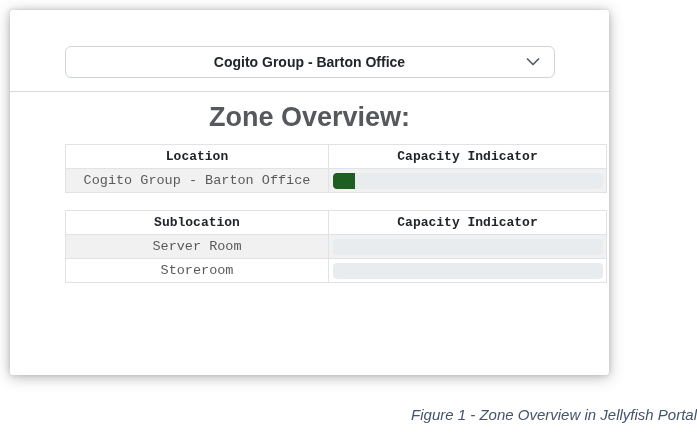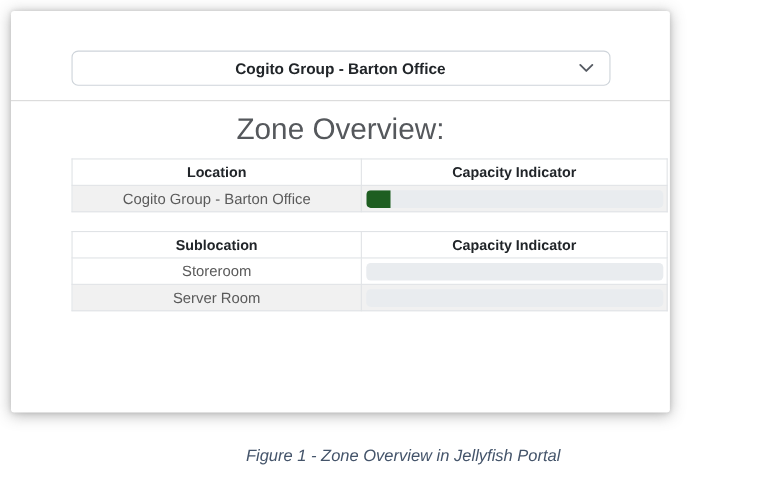--- a/index.html
+++ b/index.html
@@ -45,40 +45,41 @@
     left: 0; right: 0; top: 81px;
     border: 0;
     border-top: 1px solid #d9d9d9;
     margin: 0;
   }
   .page-title {
     position: absolute;
     left: 0; right: 0; top: 92px;
     text-align: center;
     font-size: 27px;
-    font-weight: 400;
+    font-weight: 700;
     color: #55585c;
     margin: 0;
   }
   table.zone-table {
     position: absolute;
     left: 55px;
     width: 541px;
     border-collapse: collapse;
     table-layout: fixed;
     border: 1px solid #e3e3e3;
   }
   table.zone-table.loc   { top: 134px; }
   table.zone-table.subloc{ top: 200px; }
   .zone-table th, .zone-table td {
     border: 1px solid #e0e3e6;
     text-align: center;
     vertical-align: middle;
     padding: 3px 4px;
     height: 24px;
+    font-family: Liberation Mono, monospace;
   }
   .zone-table th {
     font-size: 13px;
     font-weight: 700;
     color: #212529;
     background: #ffffff;
   }
   .zone-table td {
     font-size: 13.5px;
     color: #5a5a5a;
@@ -97,21 +98,21 @@
   }
   .bar-fill {
     height: 100%;
     width: 0%;
     background: #1e5e21;
     border-radius: 3px 0 0 3px;
   }
   .figure-caption {
     position: absolute;
     left: 0; right: 0; top: 406px;
-    text-align: center;
+    text-align: right;
     font-size: 15px;
     font-style: italic;
     color: #44546a;
     margin-left: 36px;
   }
 </style>
 </head>
 <body>
 
 <div class="card">
@@ -150,30 +151,30 @@
 
   <table class="zone-table subloc">
     <thead>
       <tr>
         <th class="col-label">Sublocation</th>
         <th class="col-capacity">Capacity Indicator</th>
       </tr>
     </thead>
     <tbody>
       <tr>
-        <td>Storeroom</td>
-        <td>
+        <td class="striped">Server Room</td>
+        <td class="striped">
           <div class="bar-track">
             <div class="bar-fill" style="width: 0%;"></div>
           </div>
         </td>
       </tr>
       <tr>
-        <td class="striped">Server Room</td>
-        <td class="striped">
+        <td>Storeroom</td>
+        <td>
           <div class="bar-track">
             <div class="bar-fill" style="width: 0%;"></div>
           </div>
         </td>
       </tr>
     </tbody>
   </table>
 
 </div>
 

